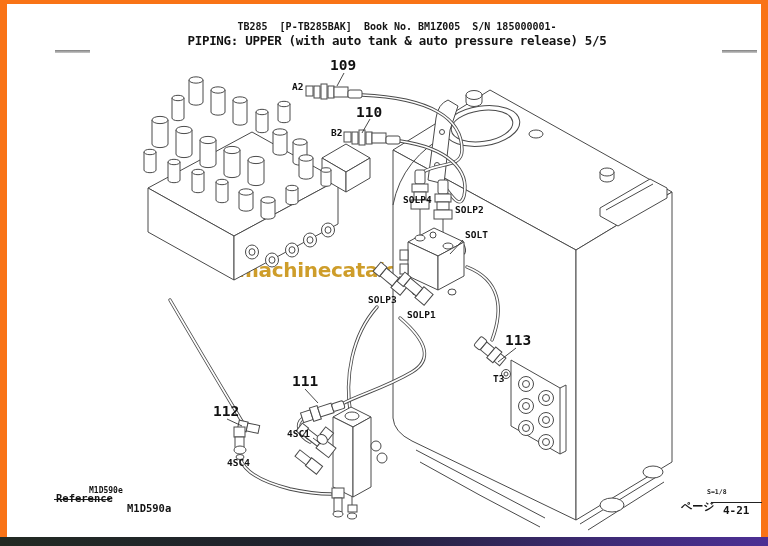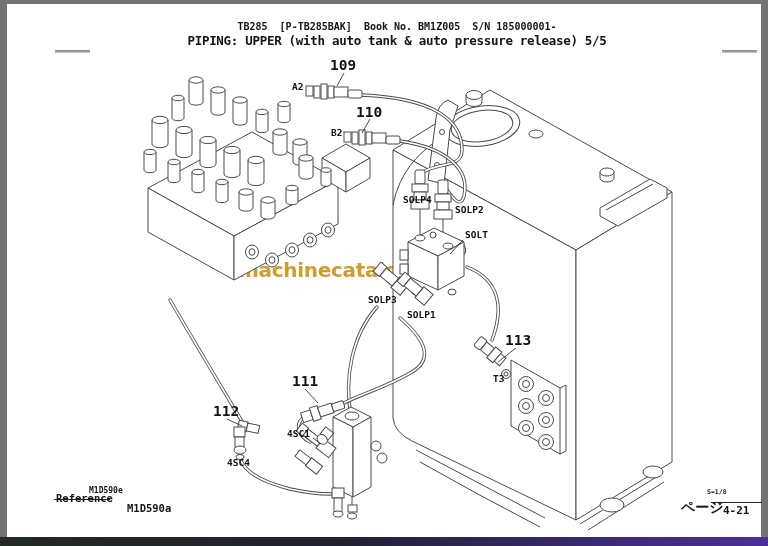--- a/index.html
+++ b/index.html
@@ -1,16 +1,16 @@
 <!DOCTYPE html>
 <html><head>
 <meta charset="utf-8">
 <style>
   html,body{margin:0;padding:0;background:#2b2b2b;}
-  .frame{position:relative;width:768px;height:546px;background:#737373;overflow:hidden;
+  .frame{position:relative;width:768px;height:546px;background:#f97316;overflow:hidden;
          font-family:"DejaVu Sans Mono","Liberation Mono",monospace;}
   .page{position:absolute;left:7px;top:4px;width:754px;height:533px;background:#ffffff;}
   .bottombar{position:absolute;left:0;bottom:0;width:768px;height:9px;
              background:linear-gradient(90deg,#222a23 0%,#1f2130 45%,#3d2a74 78%,#4c2f94 100%);}
   .tick{position:absolute;height:3px;background:linear-gradient(#7f7f7f,#c9c9c9);}
   .tick.left{left:55px;top:50px;width:35px;}
   .tick.right{left:722px;top:50px;width:35px;}
   .header{position:absolute;top:21px;left:20px;width:754px;text-align:center;color:#141414;}
   .h1{font-size:10px;font-weight:bold;white-space:pre;line-height:12px;}
   .h2{font-size:12.5px;font-weight:bold;white-space:pre;line-height:15px;letter-spacing:-0.3px;}
@@ -24,21 +24,21 @@
   .cl{font:bold 14.5px "DejaVu Sans Mono",monospace;fill:#111;}
   .pl{font:bold 9.5px "DejaVu Sans Mono",monospace;fill:#111;}
   .wm{font:bold 20px "DejaVu Sans",sans-serif;letter-spacing:-0.3px;}
   
   .f{position:absolute;color:#141414;font-weight:bold;}
   .m1e{left:89px;top:486px;font-size:8px;}
   .refline{position:absolute;left:54px;top:499px;width:56px;border-top:1.5px solid #222;}
   .reflabel{left:56px;top:492px;font-size:10.5px;}
   .refcode{left:127px;top:502px;font-size:10.5px;text-align:center;}
   .scale{left:707px;top:488px;font-size:6.5px;text-align:right;}
-  .pword{left:681px;top:499px;font-size:14px;font-family:"DejaVu Sans",sans-serif;}
+  .pword{left:681px;top:499px;font-size:11px;font-family:"DejaVu Sans",sans-serif;}
   .pnline{position:absolute;left:711px;top:502px;width:51px;border-top:1.5px solid #222;}
   .pnum{left:723px;top:504px;font-size:11px;}
 </style>
 </head>
 <body>
 
 <div class="frame">
   <div class="page"></div>
   <div class="tick left"></div>
   <div class="tick right"></div>

